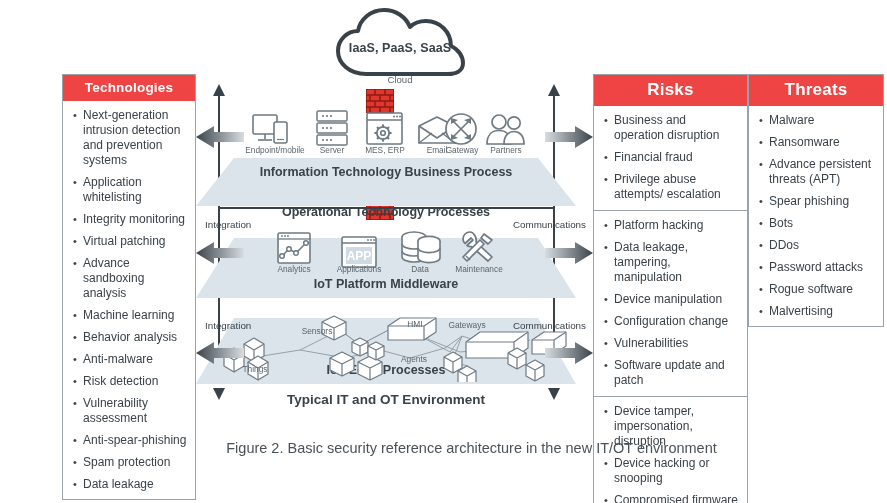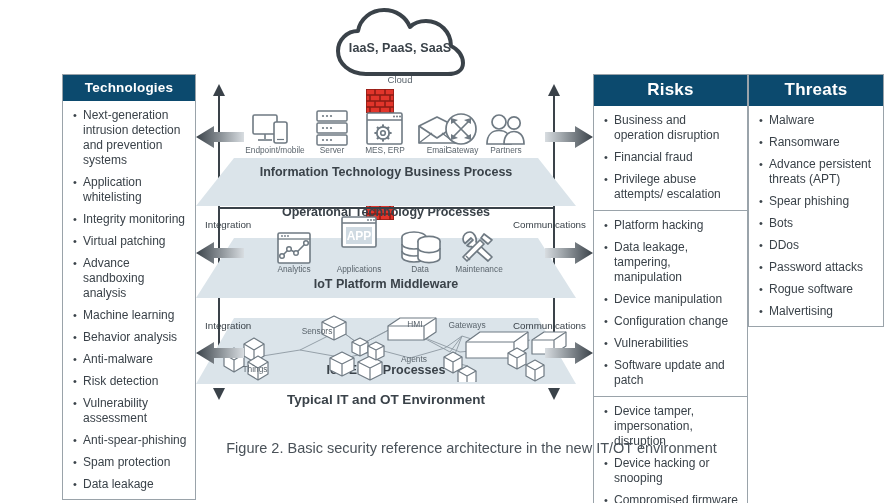--- a/index.html
+++ b/index.html
@@ -2,21 +2,21 @@
 <html><head>
 <meta charset="utf-8">
 <style>
   html,body{margin:0;padding:0;background:#ffffff;}
   body{width:887px;height:503px;font-family:"Liberation Sans",sans-serif;color:#3a4249;overflow:hidden;position:relative;}
 
   #stage{position:absolute;left:0;top:0;width:887px;height:503px;}
 
   
   .panel{position:absolute;border:1px solid #9aa3aa;background:#fff;box-sizing:border-box;}
-  .panel-head{background:#0c4a6e;color:#fff;font-weight:bold;font-size:13.5px;text-align:center;
+  .panel-head{background:#ef4444;color:#fff;font-weight:bold;font-size:13.5px;text-align:center;
               padding:5px 0 6px 0;letter-spacing:.2px;}
   .panel-body{padding:7px 8px 6px 10px;}
   .panel-sec{padding:7px 8px 7px 10px;}
   .panel-sec + .panel-sec{border-top:1px solid #9aa3aa;}
 
   ul.blist{list-style:none;margin:0;padding:0;}
   ul.blist li{position:relative;padding-left:10px;margin:0 0 7px 0;font-size:12px;line-height:15px;color:#3a4249;}
   ul.blist li:last-child{margin-bottom:1px;}
   ul.blist li:before{content:"•";position:absolute;left:0;top:-0.5px;font-size:11px;color:#3a4249;}
 
@@ -268,21 +268,21 @@
       <g fill="#fff" stroke="#6f7a83" stroke-width="1.5">
         <circle cx="5" cy="24" r="2.3"></circle>
           <circle cx="12" cy="17" r="2.3"></circle>
         <circle cx="19" cy="21" r="2.3"></circle>
           <circle cx="29" cy="11" r="2.3"></circle>
       </g>
     </svg>
   </div>
   <div class="icap" style="left:268px;top:265px;width:52px;">Analytics</div>
 
-  <div class="inode" style="left:341px;top:216px;">
+  <div class="inode" style="left:341px;top:236px;">
     <svg width="36" height="32" viewBox="0 0 36 32">
       <rect x="1" y="1" width="34" height="30" rx="1.5" fill="#fff" stroke="#6f7a83" stroke-width="1.6"></rect>
       <line x1="1" y1="7" x2="35" y2="7" stroke="#6f7a83" stroke-width="1.3"></line>
       <g fill="#6f7a83">
           <circle cx="27" cy="4" r=".9"></circle>
           <circle cx="30" cy="4" r=".9"></circle>
           <circle cx="33" cy="4" r=".9"></circle>
         </g>
       <rect x="5" y="11" width="26" height="17" fill="#cfdae2"></rect>
       <text x="18" y="24" text-anchor="middle" font-family="'Liberation Sans',sans-serif" font-size="12" font-weight="bold" fill="#ffffff">APP</text>

